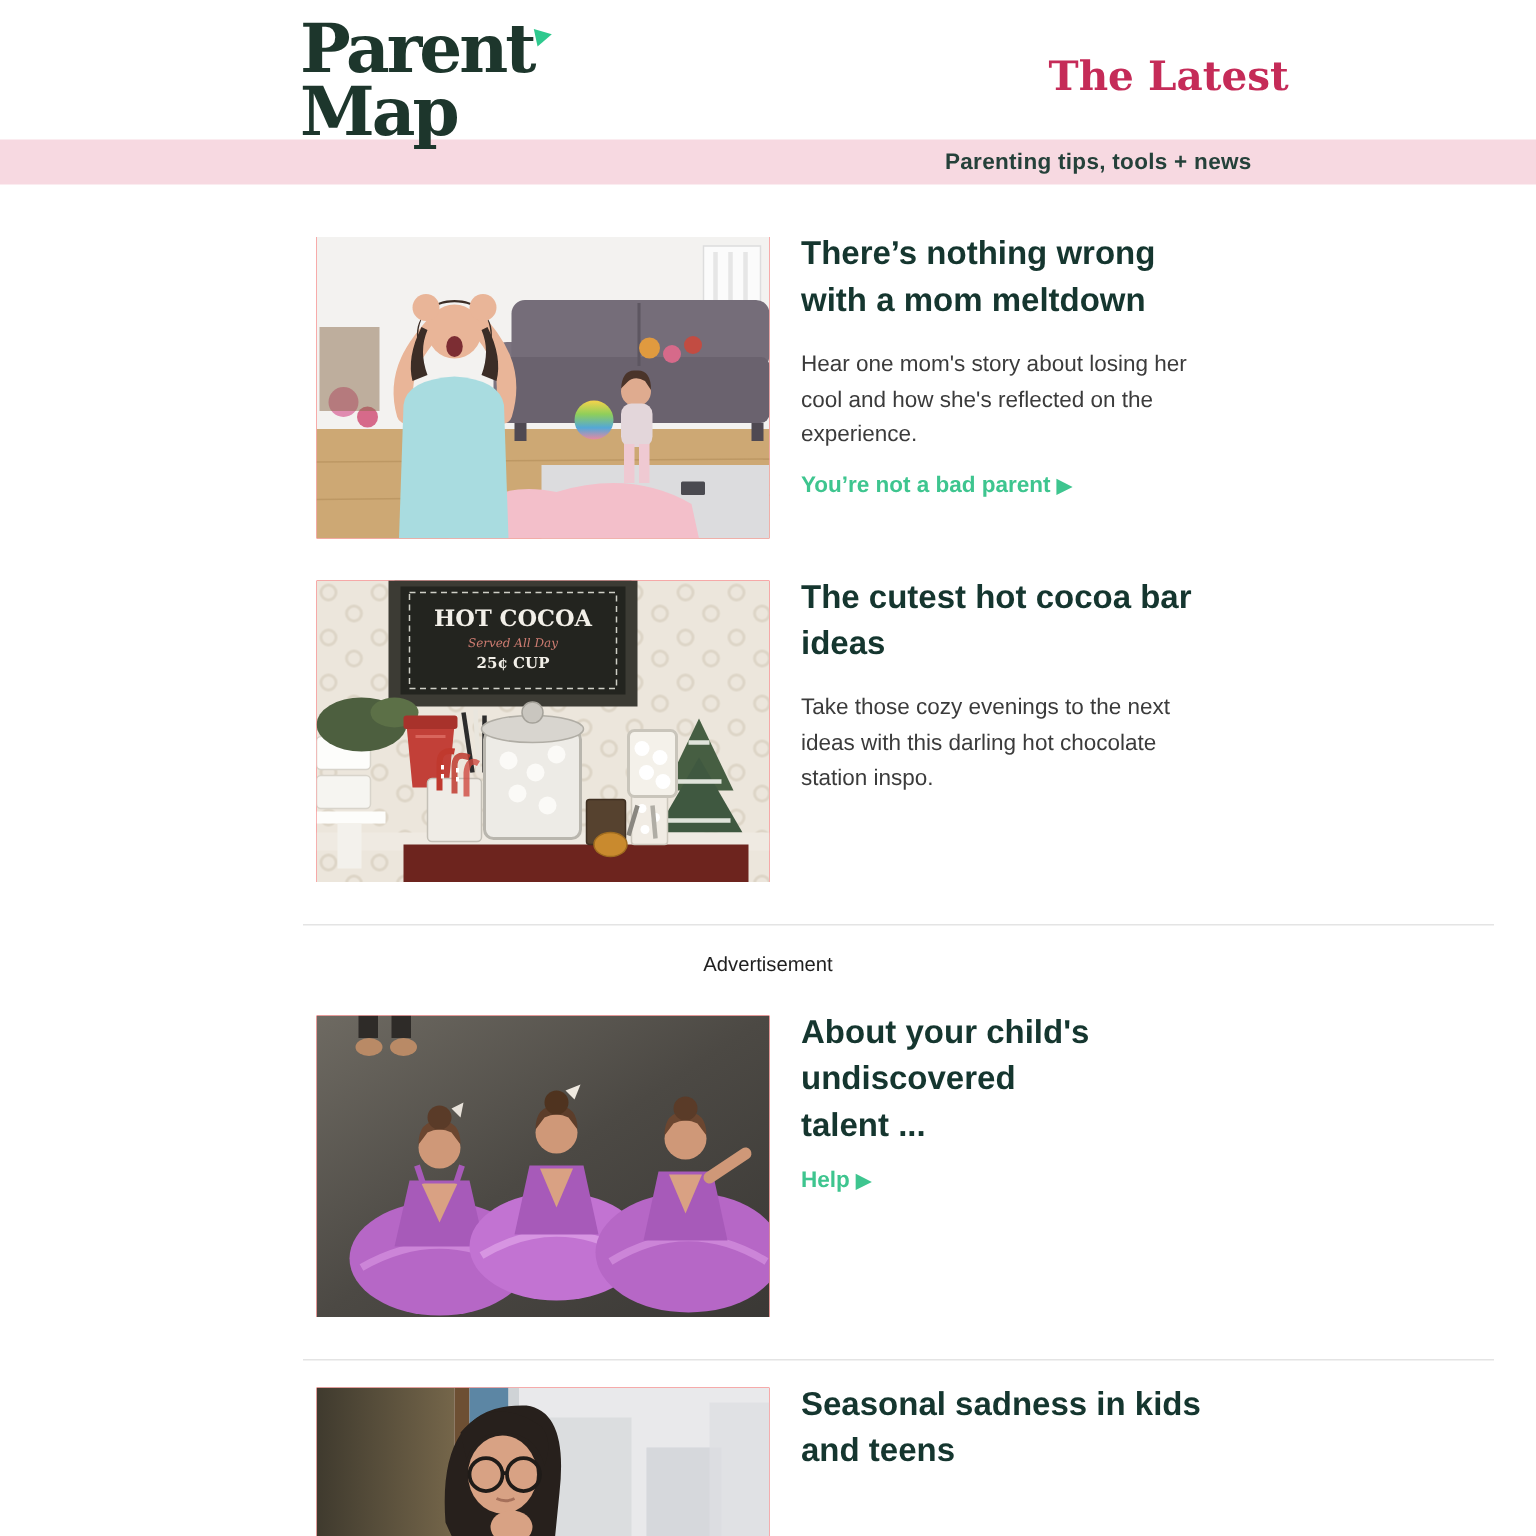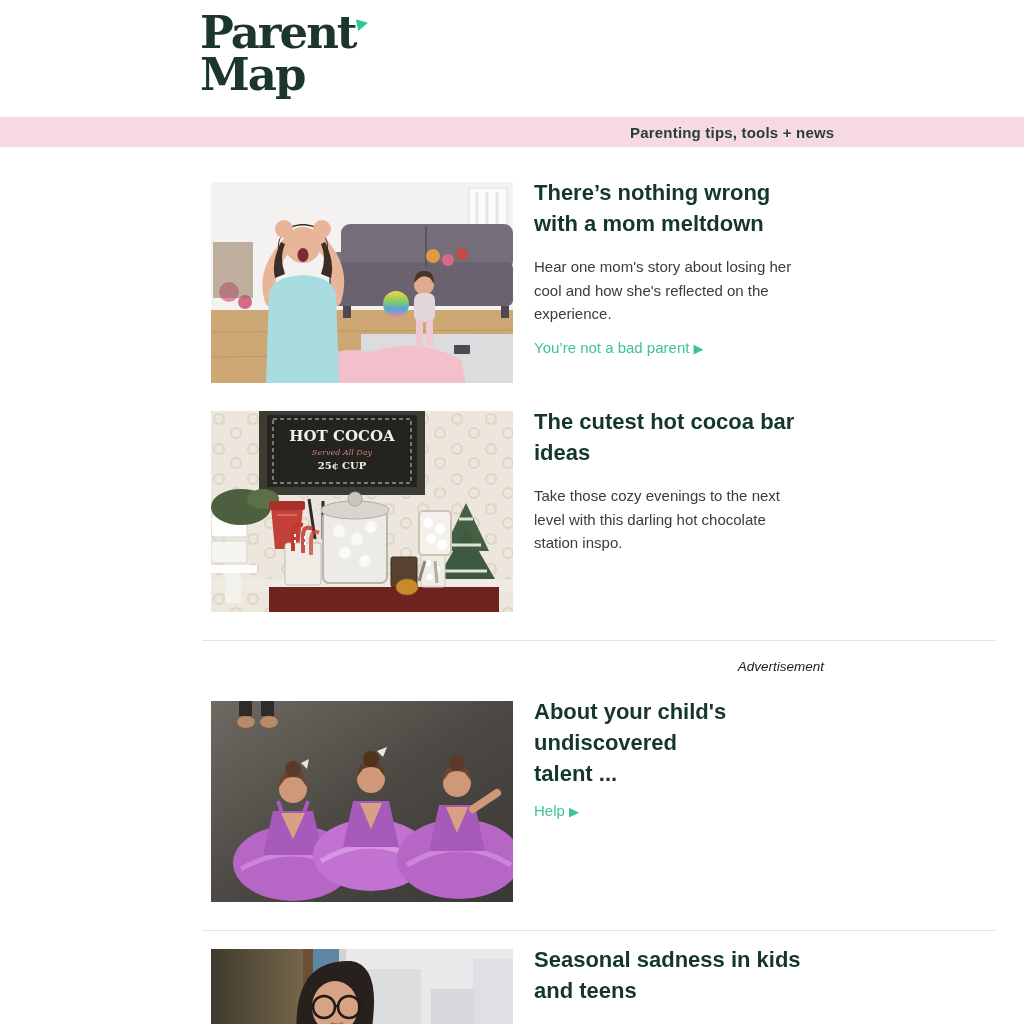--- a/index.html
+++ b/index.html
@@ -10,21 +10,21 @@
     --accent-green:#3ec58f;
     --body-text:#3b3b3b;
   }
   *{margin:0;padding:0;box-sizing:border-box;}
   html,body{background:#fff;}
   .page{
     width:1024px;height:1024px;overflow:hidden;position:relative;
     background:#fff;font-family:"Liberation Sans",sans-serif;
   }
   
-  .header{height:117px;position:relative;background:#fff;}
+  .header{height:93px;position:relative;background:#fff;}
   .logo{
     position:absolute;left:200px;top:12px;z-index:3;
     font-family:"DejaVu Serif",serif;font-weight:bold;
     font-size:45px;line-height:42px;letter-spacing:-2px;
     color:var(--logo-green);cursor:pointer;
   }
   .logo .flag{
     position:absolute;right:-12px;top:6px;width:0;height:0;
     border-left:11px solid #2ec98e;border-top:6px solid transparent;
     border-bottom:6px solid transparent;transform:rotate(-12deg);
@@ -53,42 +53,43 @@
   .abody{width:284px;margin-top:-5px;}
   .title{
     font-size:22px;line-height:31px;font-weight:bold;color:var(--title-teal);
     white-space:pre-line;cursor:pointer;
   }
   .desc{
     margin-top:16px;font-size:15px;line-height:23.5px;color:var(--body-text);
     white-space:pre-line;
   }
   .cta{
-    margin-top:13px;font-size:15px;font-weight:normal;color:var(--accent-green);
+    margin-top:13px;font-size:15px;font-weight:bold;color:var(--accent-green);
     cursor:pointer;
   }
   .cta .arrow{font-size:13px;}
   .divider{
     height:1px;background:#e4e4e4;margin:24px 0 18px 202px;width:794px;
   }
   .ad-label{
-    width:624px;margin:14px 0 27px 200px;text-align:right;
-    font-style:italic;font-size:13.5px;color:#1f1f1f;
+    width:624px;margin:14px 0 27px 200px;text-align:center;
+    font-size:13.5px;color:#1f1f1f;
   }
 </style>
 </head>
 <body>
 
 <div class="page">
 
   <div class="header">
     <div class="logo">
       <div style="position:relative;display:inline-block;">Parent</div><span class="flag"></span>
       <div>Map</div>
     </div>
+    <div class="edition">The Latest</div>
   </div>
 
   <div class="banner">
     <div class="tagline">Parenting tips, tools + news</div>
   </div>
 
   <div class="articles">
 
     <div class="article">
       <div class="media">
@@ -229,21 +230,21 @@
             <circle cx="231" cy="134" r="5" fill="#fff"></circle>
           <line x1="214" y1="150" x2="208" y2="170" stroke="#8a8780" stroke-width="3"></line>
           <line x1="224" y1="150" x2="226" y2="172" stroke="#b0ada5" stroke-width="3"></line>
           <ellipse cx="196" cy="176" rx="11" ry="8" fill="#c98a2e" stroke="#a06c20"></ellipse>
         </svg>
       </div>
       <div class="abody">
         <div class="title">The cutest hot cocoa bar
 ideas</div>
         <div class="desc">Take those cozy evenings to the next
-level with this darling hot chocolate
+ideas with this darling hot chocolate
 station inspo.</div>
       </div>
     </div>
 
     <div class="divider"></div>
     <div class="ad-label">Advertisement</div>
 
     <div class="article">
       <div class="media">
         <svg viewBox="0 0 302 201">

